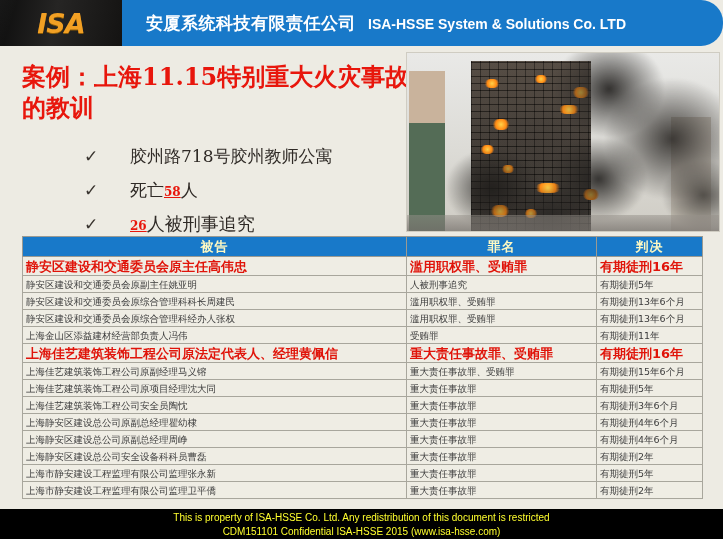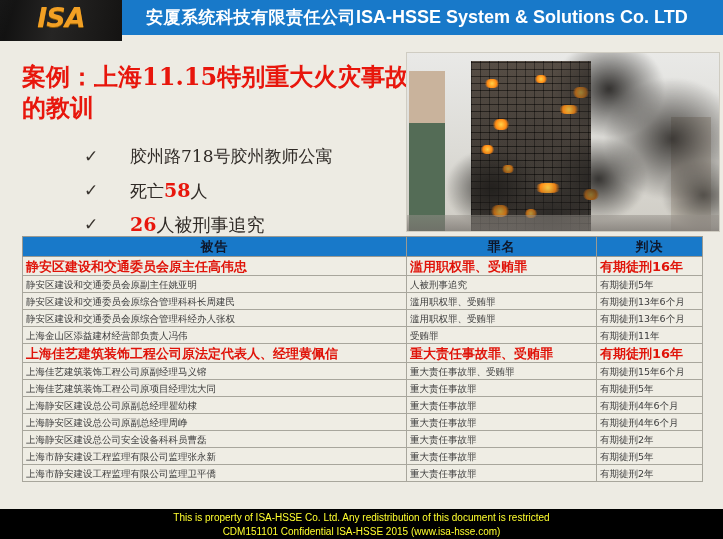--- a/index.html
+++ b/index.html
@@ -7,23 +7,23 @@
     width:723px;height:539px;
     background:#EDEBE3;
     font-family:"Liberation Sans","DejaVu Sans",sans-serif;
     overflow:hidden;
     position:relative;
   }
   .slide{position:relative;width:723px;height:539px;background:#EDEBE3;}
 
   
   .topbar{
-    position:absolute;left:0;top:0;width:723px;height:35px;
+    position:absolute;left:0;top:0;width:723px;height:46px;
     background:#1879C9;
-    display:flex;align-items:center;
+    display:flex;align-items:center;border-radius:22px;
   }
   .logo-box{
     width:122px;height:46px;flex:0 0 122px;
     background:linear-gradient(100deg,#0d0d0d 0%,#262524 45%,#141312 100%);
     display:flex;align-items:center;justify-content:center;
     position:relative;overflow:hidden;
   }
   .logo-box:after{
     content:"";position:absolute;left:-30px;top:-10px;width:40px;height:70px;
     background:linear-gradient(90deg,rgba(255,255,255,0.10),rgba(255,255,255,0));
@@ -36,21 +36,21 @@
     text-shadow:0 1px 0 #8a5a08;
   }
   .topbar-titles{display:flex;align-items:baseline;padding-left:24px;color:#fff;}
   .title-cn{
     font-family:"DejaVu Sans","Liberation Sans",sans-serif;
     font-weight:bold;font-size:17px;letter-spacing:0.5px;
     white-space:nowrap;
   }
   .title-en{
     font-family:"Liberation Sans",sans-serif;
-    font-weight:bold;font-size:18px;white-space:nowrap;
+    font-weight:bold;font-size:14px;margin-left:12px;white-space:nowrap;
   }
 
   
   .case-title{
     position:absolute;left:22px;top:62px;width:388px;
     color:#E8160C;
     font-family:"DejaVu Serif","Liberation Serif",serif;
     font-weight:bold;font-size:24px;line-height:1.28;
     text-align:left;
   }
@@ -62,21 +62,21 @@
   }
   .bullet-row{display:flex;align-items:flex-start;margin-bottom:6px;height:28px;}
   .check{
     width:46px;flex:0 0 46px;color:#3a3530;font-size:17px;line-height:26px;
     font-family:"DejaVu Sans",sans-serif;text-align:left;padding-left:6px;
   }
   .btext{
     font-family:"DejaVu Serif","Liberation Serif",serif;
     font-size:17px;line-height:26px;color:#2f2a26;white-space:nowrap;
   }
-  .btext .num{color:#E8160C;font-weight:bold;font-size:19px;}
+  .btext .num{color:#E8160C;font-weight:bold;font-size:12px;text-decoration:underline;}
   .b3 .btext{font-size:18px;}
 
   
   .photo{
     position:absolute;left:406px;top:52px;width:312px;height:178px;
     background:#d9d7cf;overflow:hidden;border:1px solid #cfccc2;
   }
   .ph-sky{position:absolute;inset:0;background:linear-gradient(180deg,#e9e9e7 0%,#dcdbd6 55%,#cfccc4 100%);}
   .ph-bldgL{position:absolute;left:2px;top:18px;width:36px;height:160px;background:#c9b39c;}
   .ph-bldgL:after{content:"";position:absolute;left:0;top:52px;width:36px;height:108px;background:#3f5f4a;opacity:.85;}
@@ -111,21 +111,21 @@
   
   .tbl{
     position:absolute;left:22px;top:236px;width:680px;
     border-collapse:collapse;table-layout:fixed;
     font-family:"DejaVu Sans","Liberation Sans",sans-serif;
   }
   .tbl col.c1{width:384px;}
   .tbl col.c2{width:190px;}
   .tbl col.c3{width:106px;}
   .tbl th{
-    background:#1879C9;color:#0f172a;font-weight:bold;font-size:13px;
+    background:#1879C9;color:#fef9c3;font-weight:bold;font-size:13px;
     text-align:center;height:19px;padding:0;border:1px solid #9a9a92;
     letter-spacing:1px;
   }
   .tbl td{
     background:#EFEDE4;color:#3b3b3b;font-size:9.5px;
     height:16px;padding:0 3px;border:1px solid #a8a69c;
     white-space:nowrap;overflow:hidden;line-height:15px;
   }
   .tbl tr.hl td{
     color:#E0140A;font-weight:bold;font-size:13px;height:18px;line-height:17px;
@@ -246,20 +246,25 @@
           <td>上海佳艺建筑装饰工程公司原副经理马义镕</td>
           <td>重大责任事故罪、受贿罪</td>
           <td>有期徒刑15年6个月</td>
         </tr>
         <tr>
           <td>上海佳艺建筑装饰工程公司原项目经理沈大同</td>
           <td>重大责任事故罪</td>
           <td>有期徒刑5年</td>
         </tr>
         <tr>
+          <td>上海佳艺建筑装饰工程公司安全员陶忱</td>
+          <td>重大责任事故罪</td>
+          <td>有期徒刑3年6个月</td>
+        </tr>
+        <tr>
           <td>上海静安区建设总公司原副总经理瞿幼棣</td>
           <td>重大责任事故罪</td>
           <td>有期徒刑4年6个月</td>
         </tr>
         <tr>
           <td>上海静安区建设总公司原副总经理周峥</td>
           <td>重大责任事故罪</td>
           <td>有期徒刑4年6个月</td>
         </tr>
         <tr>

